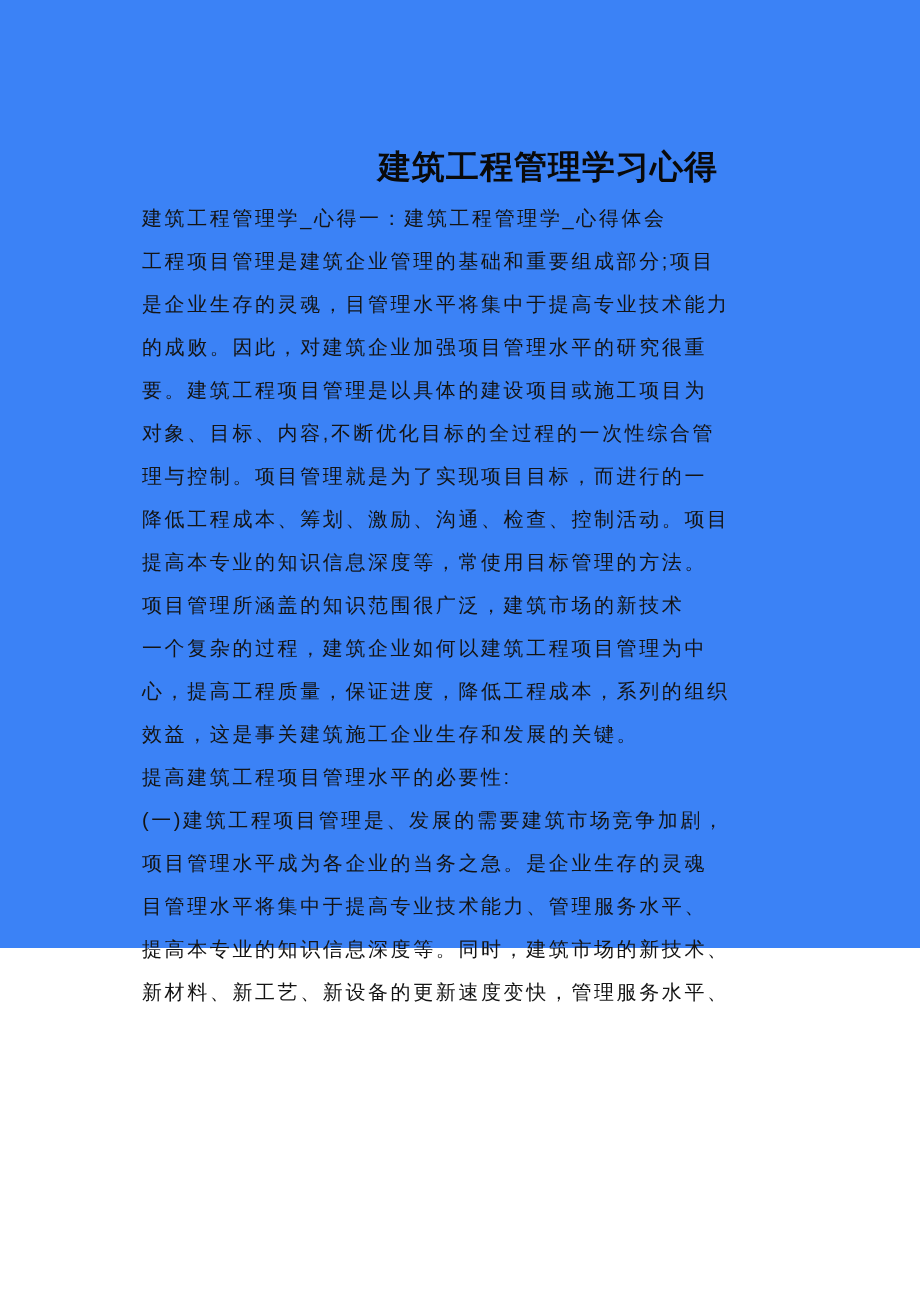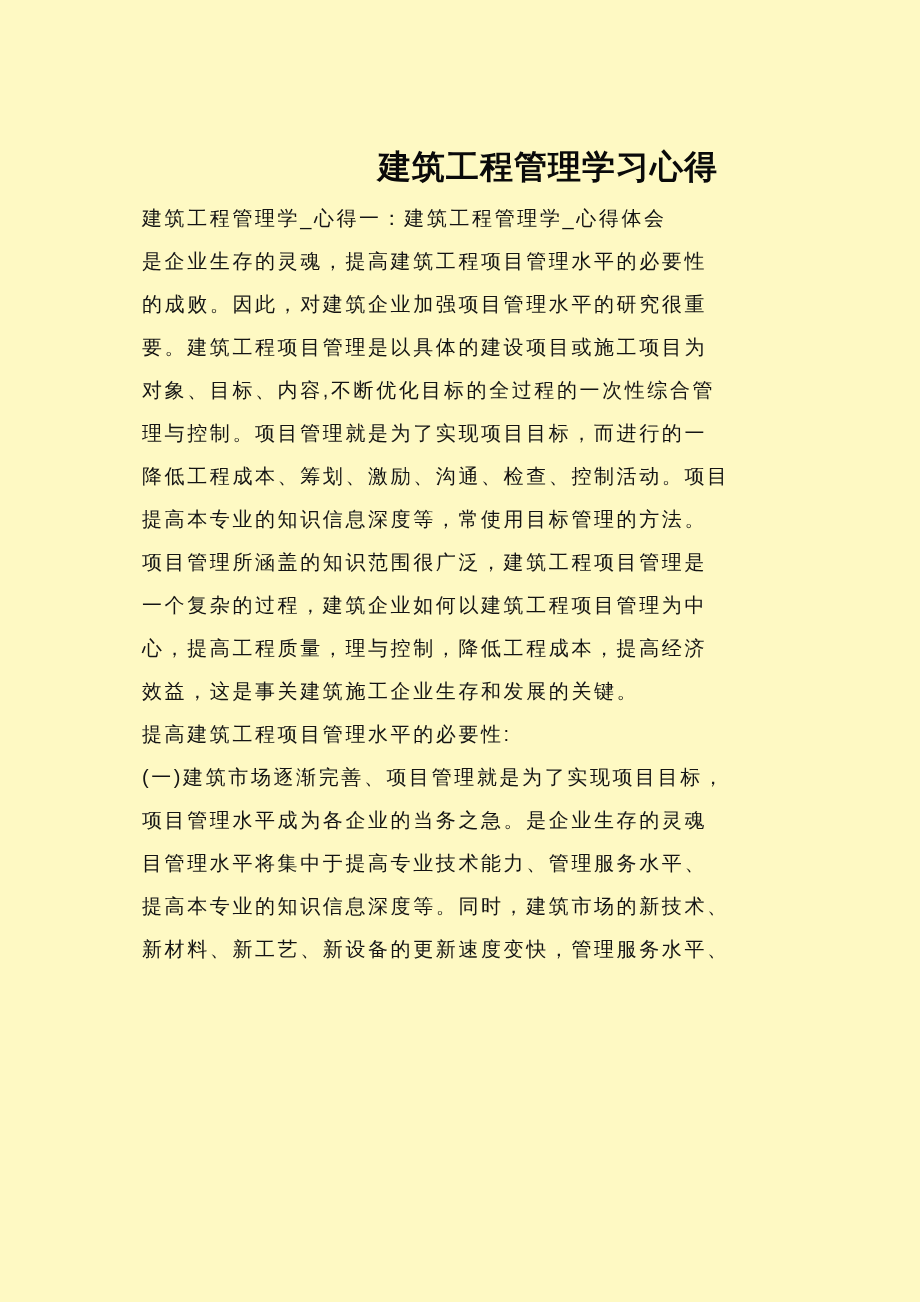--- a/index.html
+++ b/index.html
@@ -12,22 +12,22 @@
     height: 1302px;
     position: relative;
     overflow: hidden;
     color: #111111;
   }
   .page {
     position: absolute;
     left: 0;
     top: 0;
     width: 920px;
-    height: 1302px;
-    background: #fef9c3;
+    height: 948px;
+    background: #3b82f6;
   }
   .title {
     position: absolute;
     left: 378px;
     top: 145px;
     width: 360px;
     height: 44px;
     font-family: "DejaVu Sans", "Liberation Sans", sans-serif;
     font-weight: bold;
     font-size: 33px;
@@ -53,31 +53,32 @@
   }
 </style>
 </head>
 <body>
 
 <div class="page">
   <div class="title">建筑工程管理学习心得</div>
 
   <div class="body">
     <div class="line">建筑工程管理学_心得一：建筑工程管理学_心得体会</div>
-    <div class="line">是企业生存的灵魂，提高建筑工程项目管理水平的必要性</div>
+    <div class="line">工程项目管理是建筑企业管理的基础和重要组成部分;项目</div>
+    <div class="line">是企业生存的灵魂，目管理水平将集中于提高专业技术能力</div>
     <div class="line">的成败。因此，对建筑企业加强项目管理水平的研究很重</div>
     <div class="line">要。建筑工程项目管理是以具体的建设项目或施工项目为</div>
     <div class="line">对象、目标、内容,不断优化目标的全过程的一次性综合管</div>
     <div class="line">理与控制。项目管理就是为了实现项目目标，而进行的一</div>
     <div class="line">降低工程成本、筹划、激励、沟通、检查、控制活动。项目</div>
     <div class="line">提高本专业的知识信息深度等，常使用目标管理的方法。</div>
-    <div class="line">项目管理所涵盖的知识范围很广泛，建筑工程项目管理是</div>
+    <div class="line">项目管理所涵盖的知识范围很广泛，建筑市场的新技术</div>
     <div class="line">一个复杂的过程，建筑企业如何以建筑工程项目管理为中</div>
-    <div class="line">心，提高工程质量，理与控制，降低工程成本，提高经济</div>
+    <div class="line">心，提高工程质量，保证进度，降低工程成本，系列的组织</div>
     <div class="line">效益，这是事关建筑施工企业生存和发展的关键。</div>
     <div class="line">提高建筑工程项目管理水平的必要性:</div>
-    <div class="line">(一)建筑市场逐渐完善、项目管理就是为了实现项目目标，</div>
+    <div class="line">(一)建筑工程项目管理是、发展的需要建筑市场竞争加剧，</div>
     <div class="line">项目管理水平成为各企业的当务之急。是企业生存的灵魂</div>
     <div class="line">目管理水平将集中于提高专业技术能力、管理服务水平、</div>
     <div class="line">提高本专业的知识信息深度等。同时，建筑市场的新技术、</div>
     <div class="line">新材料、新工艺、新设备的更新速度变快，管理服务水平、</div>
   </div>
 </div>
 
 </body></html>

